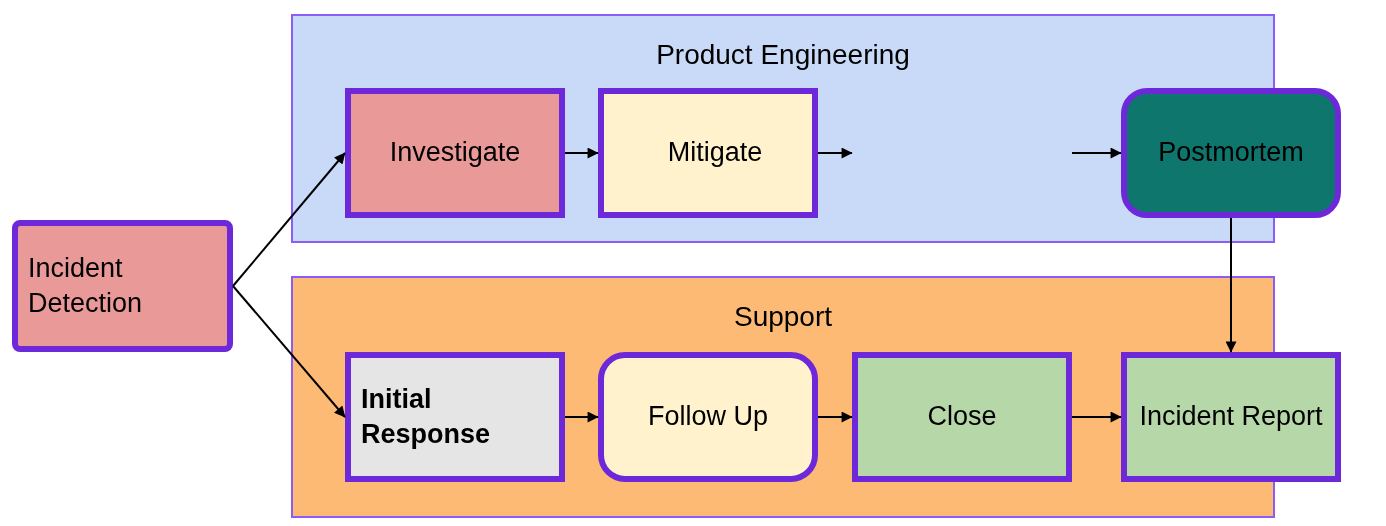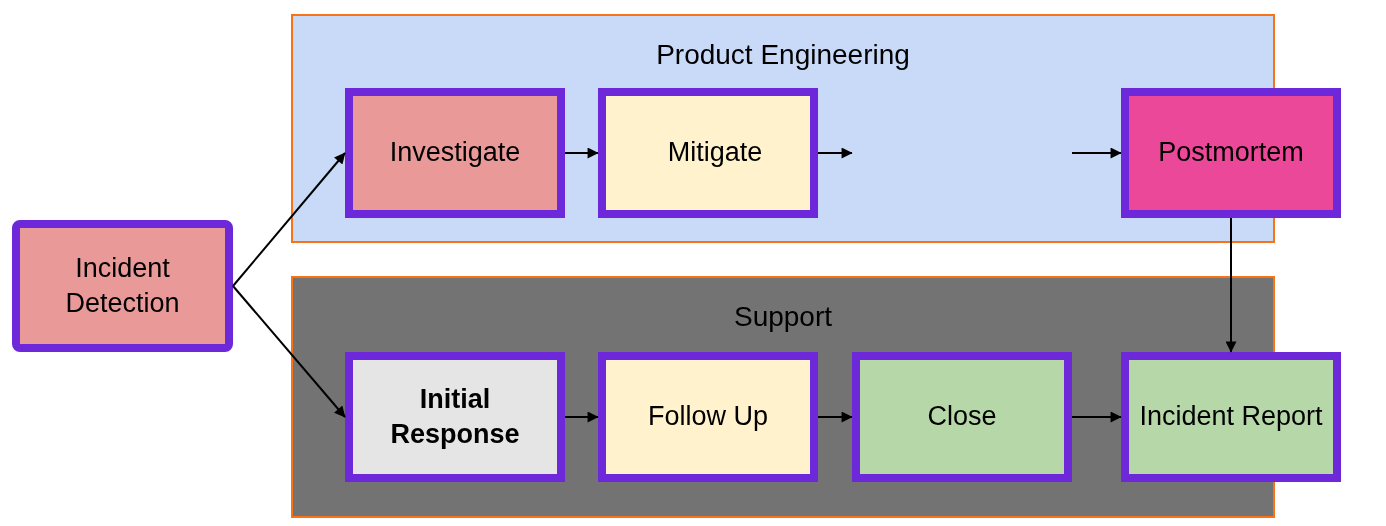--- a/index.html
+++ b/index.html
@@ -11,44 +11,43 @@
   .canvas {
     position: relative;
     width: 1386px;
     height: 526px;
     background: #ffffff;
     overflow: hidden;
   }
   .lane {
     position: absolute;
     box-sizing: border-box;
-    border: 2px solid #f97316;
+    border: 2px solid #8b5cf6;
     left: 291px;
     width: 984px;
   }
   .lane-top    { top: 14px;  height: 229px; }
   .lane-bottom { top: 276px; height: 242px; }
   .lane-title {
     position: absolute;
     top: 24px;
     left: 0;
     width: 100%;
     text-align: center;
     font-size: 28px;
     line-height: 1.1;
     color: #000000;
   }
   .node {
     position: absolute;
     box-sizing: border-box;
-    border: 8px solid #6d28d9;
+    border: 6px solid #6d28d9;
     display: flex;
     align-items: center;
     justify-content: center;
-    text-align: center;
     font-size: 27px;
     line-height: 1.3;
     color: #000000;
     padding: 0 10px;
     width: 220px;
     height: 130px;
   }
   .node-start {
     left: 12px; top: 220px;
     width: 221px; height: 132px;
@@ -70,36 +69,36 @@
 </style>
 </head>
 <body>
 
 <div class="canvas">
 
   <div class="lane lane-top" style="background: rgb(201, 218, 248);">
     <div class="lane-title">Product Engineering</div>
   </div>
 
-  <div class="lane lane-bottom" style="background: #737373; padding-left: 17px;">
+  <div class="lane lane-bottom" style="background: #fdba74; padding-left: 17px;">
     <div class="lane-title">Support</div>
   </div>
 
   <div class="node node-start" style="background: rgb(234, 153, 153); border-radius: 8px;">Incident Detection</div>
 
   <div class="node row1 col1" style="background: rgb(234, 153, 153);">Investigate</div>
 
   <div class="node row1 col2" style="background: rgb(255, 242, 204); padding-left: 24px;">Mitigate</div>
 
 
-  <div class="node row1 col4" style="background: #ec4899;">Postmortem</div>
+  <div class="node row1 col4" style="background: #0f766e; border-radius: 26px;">Postmortem</div>
 
   <div class="node row2 col1" style="background: #e5e5e5; font-weight: bold;">Initial Response</div>
 
-  <div class="node row2 col2" style="background: rgb(255, 242, 204);">Follow Up</div>
+  <div class="node row2 col2" style="background: rgb(255, 242, 204); border-radius: 27px;">Follow Up</div>
 
   <div class="node row2 col3" style="background: rgb(182, 215, 168);">Close</div>
 
   <div class="node row2 col4" style="background: rgb(182, 215, 168);">Incident Report</div>
 
   <svg id="arrows" xmlns="http://www.w3.org/2000/svg" viewBox="0 0 1386 526">
     <defs>
       <marker id="arrowhead" viewBox="0 0 10 10" refX="9.5" refY="5" markerWidth="13" markerHeight="11" orient="auto" markerUnits="userSpaceOnUse">
         <path d="M 0 0 L 10 5 L 0 10 Z" fill="#000000"></path>
       </marker>

